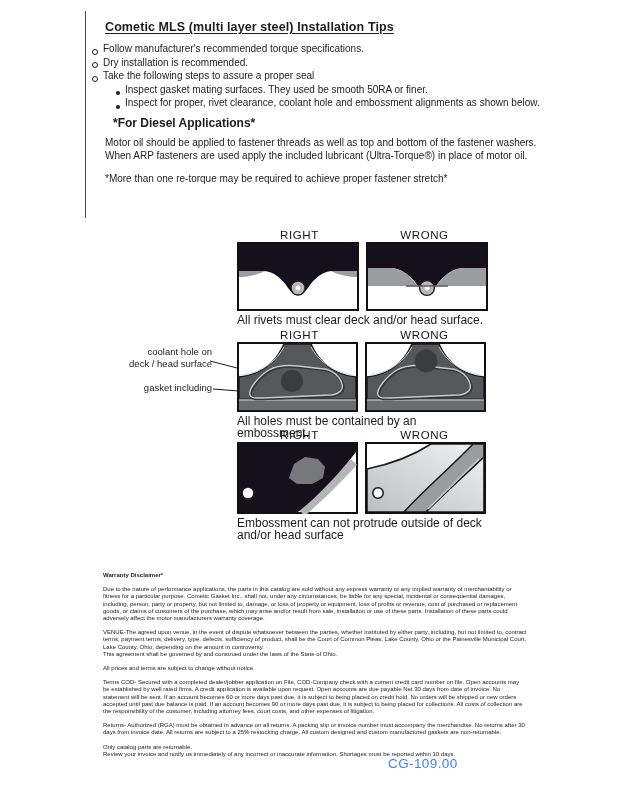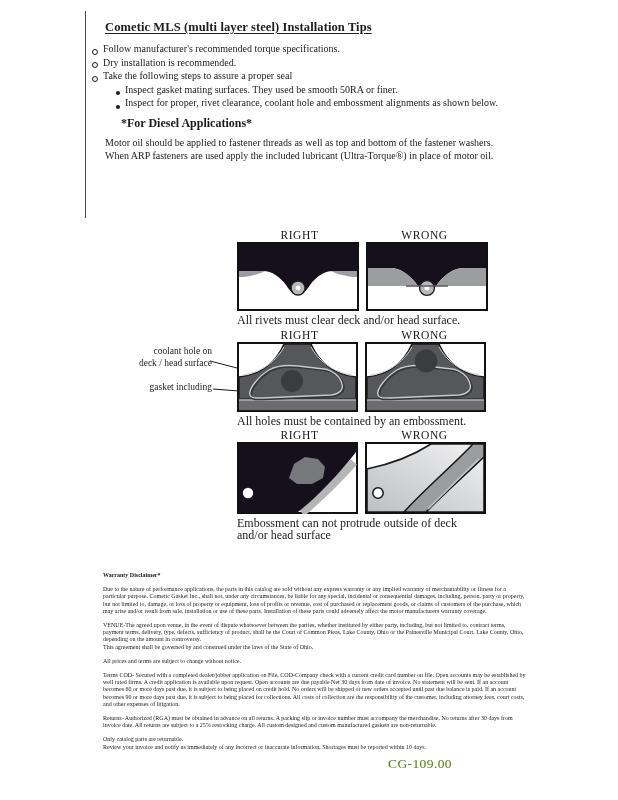--- a/index.html
+++ b/index.html
@@ -1,20 +1,20 @@
 <!DOCTYPE html>
 <html><head>
 <meta charset="utf-8">
 <style>
   html,body{margin:0;padding:0;background:#ffffff;}
   .page{
     position:relative;
     width:618px;height:800px;
     background:#ffffff;
-    font-family:Liberation Serif, serif;
+    font-family:Liberation Sans, sans-serif;
     color:#1c1c1c;
     overflow:hidden;
   }
   
   .margin-rule{position:absolute;left:85px;top:11px;width:1px;height:207px;background:#4a4a4a;}
 
   
   .doc-title{
     position:absolute;left:105px;top:20px;
     font-size:12.5px;font-weight:bold;
@@ -24,21 +24,21 @@
 
   
   .bullets{position:absolute;left:92px;top:42px;font-size:10px;line-height:13.6px;}
   .bullet-row{display:flex;align-items:flex-end;white-space:nowrap;}
   .b-open{flex:0 0 auto;width:4px;height:4px;border:1px solid #1c1c1c;border-radius:50%;margin-right:5px;position:relative;top:-1px;}
   .sub{margin-left:24px;}
   .b-fill{flex:0 0 auto;width:4px;height:4px;background:#1c1c1c;border-radius:50%;margin-right:5px;position:relative;top:-1px;}
 
   
   .diesel{position:absolute;left:105px;top:117px;font-size:10px;line-height:13.2px;}
-  .diesel-h{font-size:12px;font-weight:bold;margin:0 0 6px 16px;}
+  .diesel-h{font-size:12px;font-weight:bold;margin:0 0 6px 8px;}
   .diesel p{margin:0 0 9px 0;white-space:pre-line;}
   .diesel .note{margin:0;white-space:nowrap;}
 
   
   .diagram-set{position:absolute;left:237px;width:252px;}
   .dg-labels{display:flex;width:250px;justify-content:flex-end;}
   .dg-labels span{flex:1;text-align:center;font-size:11.5px;letter-spacing:.6px;color:#161616;}
   .dg-panels{display:flex;gap:7px;margin-top:1px;}
   .dg-caption{font-size:12px;margin-top:4px;line-height:11.5px;white-space:pre-line;}
   svg{display:block;}
@@ -46,21 +46,21 @@
   
   .side-labels{position:absolute;left:112px;top:346px;width:100px;text-align:right;font-size:9.5px;line-height:11.5px;}
   .side-labels .lbl2{margin-top:13px;}
   .pointer-overlay{position:absolute;left:205px;top:353px;}
 
   
   .warranty{position:absolute;left:103px;top:572px;width:424px;font-size:6px;line-height:7.2px;color:#222;}
   .warranty .w-h{font-weight:bold;margin:0 0 7px 0;}
   .warranty p{margin:0 0 7px 0;white-space:pre-line;}
 
-  .page-code{position:absolute;left:388px;top:756px;font-size:13.5px;letter-spacing:.4px;color:#4d7c0f;}
+  .page-code{position:absolute;left:388px;top:756px;font-size:13.5px;letter-spacing:.4px;color:#3b82f6;}
 </style>
 </head>
 <body>
 
 <div class="page">
 
   <div class="margin-rule"></div>
 
   <div class="doc-title">Cometic MLS (multi layer steel) Installation Tips</div>
 
@@ -84,20 +84,21 @@
     <div class="bullet-row sub">
       <span class="b-fill"></span>
       <span>Inspect for proper, rivet clearance, coolant hole and embossment alignments as shown below.</span>
     </div>
   </div>
 
   <div class="diesel">
     <div class="diesel-h">*For Diesel Applications*</div>
     <p>Motor oil should be applied to fastener threads as well as top and bottom of the fastener washers.
 When ARP fasteners are used apply the included lubricant (Ultra-Torque®) in place of motor oil.</p>
+    <p class="note">*More than one re-torque may be required to achieve proper fastener stretch*</p>
   </div>
 
   <div class="diagram-set" style="top:229px;">
     <div class="dg-labels">
       <span>RIGHT</span>
       <span>WRONG</span>
     </div>
     <div class="dg-panels">
       <svg width="122" height="69" viewBox="0 0 122 69">
         <rect x="1" y="1" width="120" height="67" fill="#ffffff" stroke="#111111" stroke-width="2"></rect>

